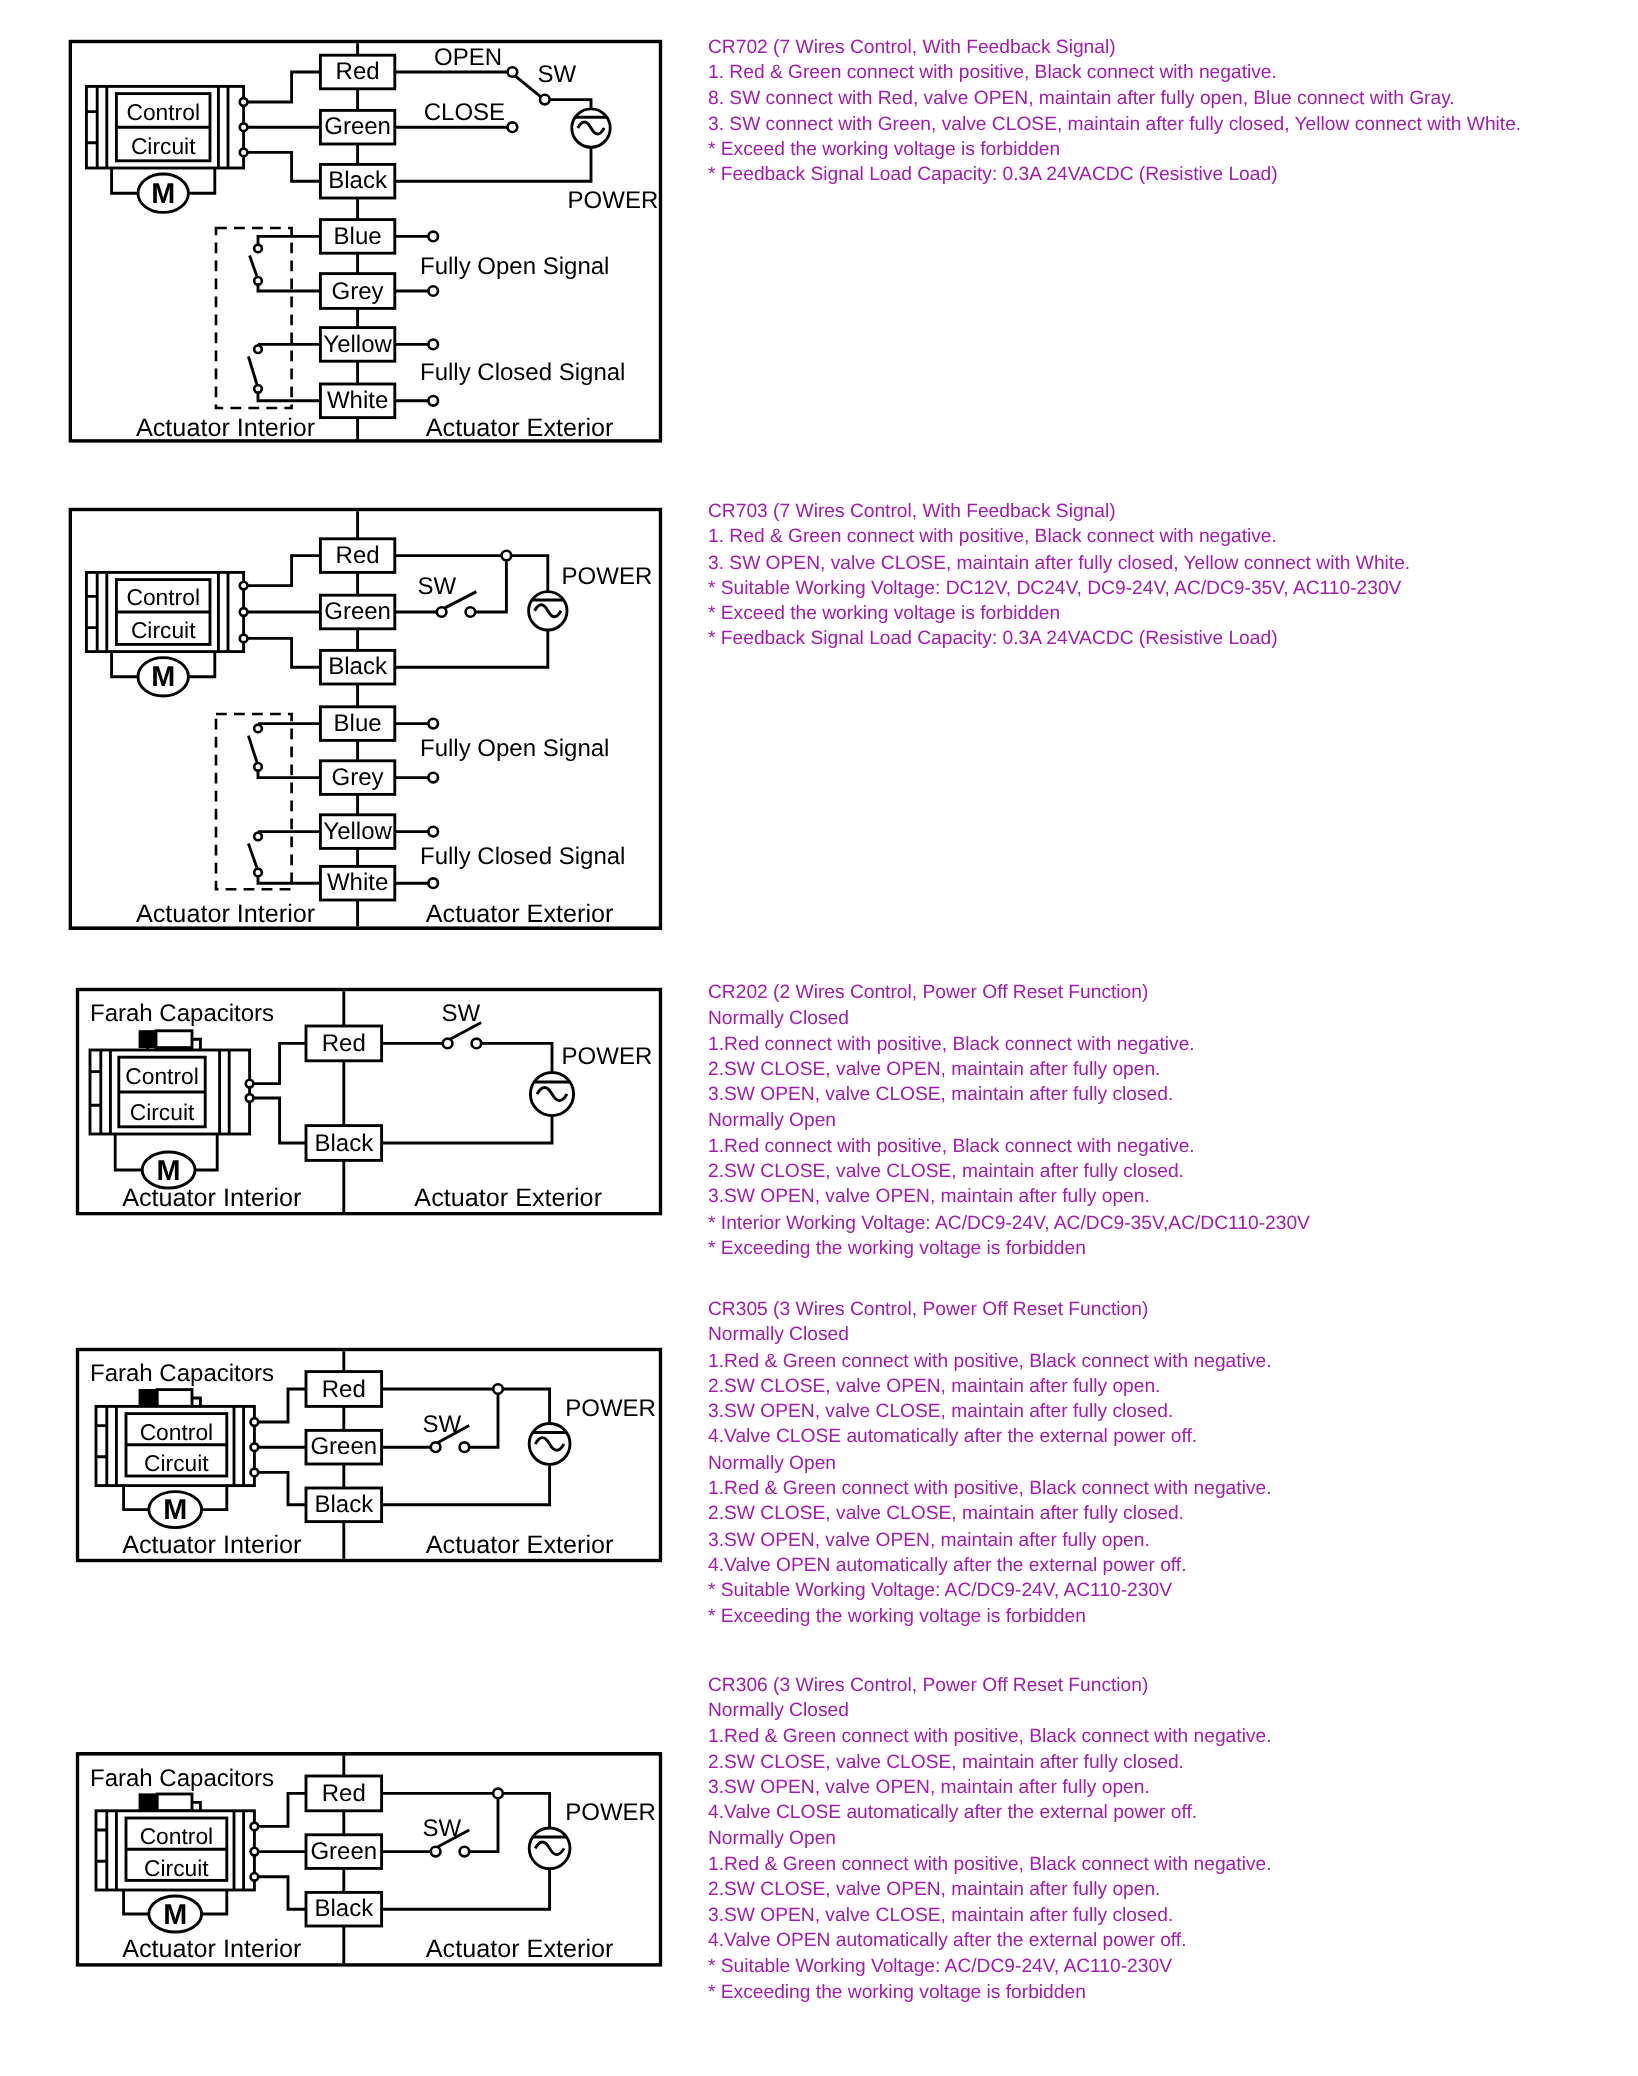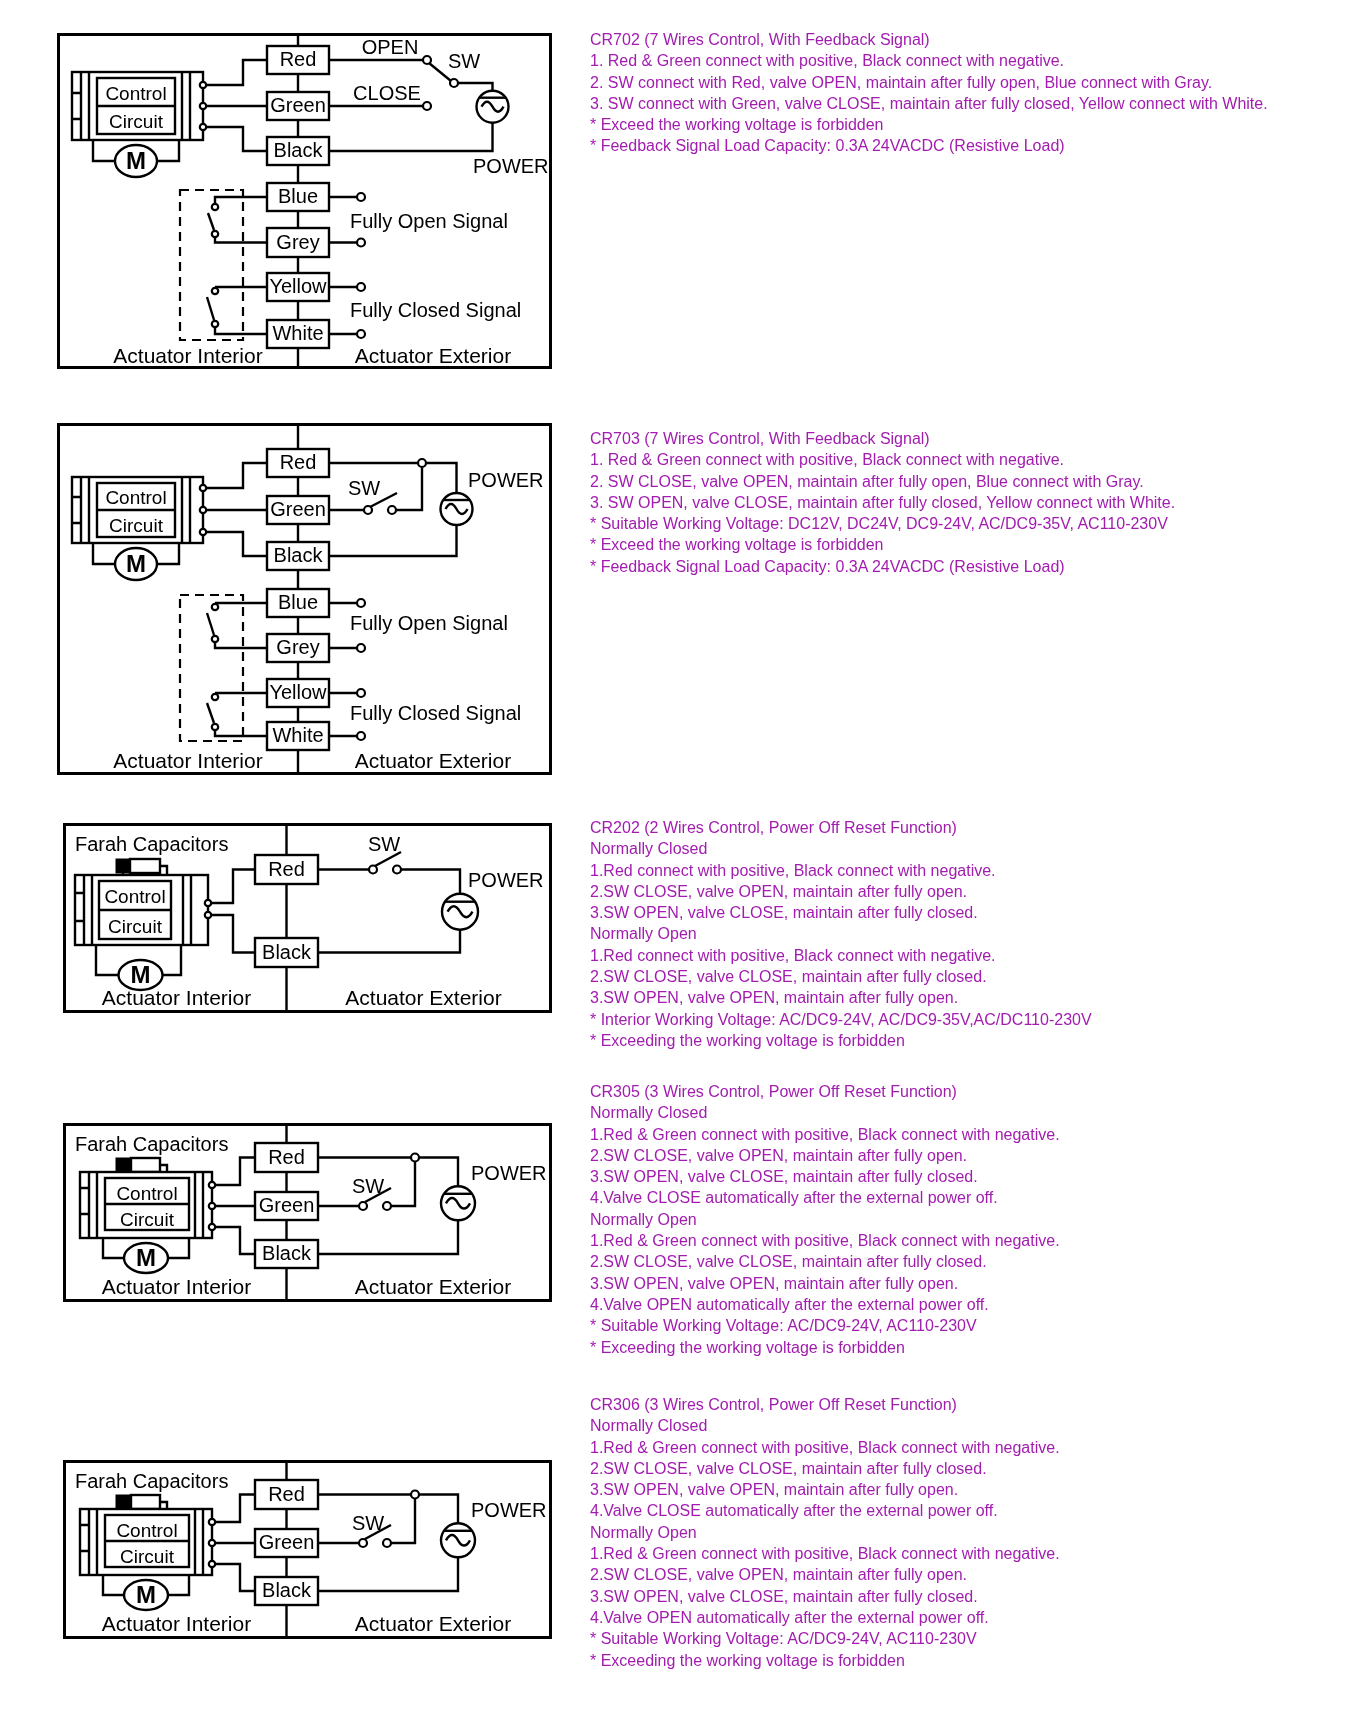--- a/index.html
+++ b/index.html
@@ -357,30 +357,29 @@
     </g>
     <text class="lb" x="289" y="70">SW</text>
     <text class="lb" x="408" y="57">POWER</text>
     <text class="lbB" x="113.5" y="171" text-anchor="middle">Actuator Interior</text>
     <text class="lbB" x="370" y="171" text-anchor="middle">Actuator Exterior</text>
   </svg>
 
   <div class="textblock" style="top:29px">
     <div class="tline">CR702 (7 Wires Control, With Feedback Signal)</div>
     <div class="tline">1. Red &amp; Green connect with positive, Black connect with negative.</div>
-    <div class="tline">2. SW connect with Red, valve OPEN, maintain after fully open, Blue connect with Gray.</div>
+    <div class="tline">8. SW connect with Red, valve OPEN, maintain after fully open, Blue connect with Gray.</div>
     <div class="tline">3. SW connect with Green, valve CLOSE, maintain after fully closed, Yellow connect with White.</div>
     <div class="tline">* Exceed the working voltage is forbidden</div>
     <div class="tline">* Feedback Signal Load Capacity: 0.3A 24VACDC (Resistive Load)</div>
   </div>
 
-  <div class="textblock" style="top:428px">
+  <div class="textblock" style="top:416px">
     <div class="tline">CR703 (7 Wires Control, With Feedback Signal)</div>
     <div class="tline">1. Red &amp; Green connect with positive, Black connect with negative.</div>
-    <div class="tline">2. SW CLOSE, valve OPEN, maintain after fully open, Blue connect with Gray.</div>
     <div class="tline">3. SW OPEN, valve CLOSE, maintain after fully closed, Yellow connect with White.</div>
     <div class="tline">* Suitable Working Voltage: DC12V, DC24V, DC9-24V, AC/DC9-35V, AC110-230V</div>
     <div class="tline">* Exceed the working voltage is forbidden</div>
     <div class="tline">* Feedback Signal Load Capacity: 0.3A 24VACDC (Resistive Load)</div>
   </div>
 
   <div class="textblock" style="top:817px">
     <div class="tline">CR202 (2 Wires Control, Power Off Reset Function)</div>
     <div class="tline">Normally Closed</div>
     <div class="tline">1.Red connect with positive, Black connect with negative.</div>

